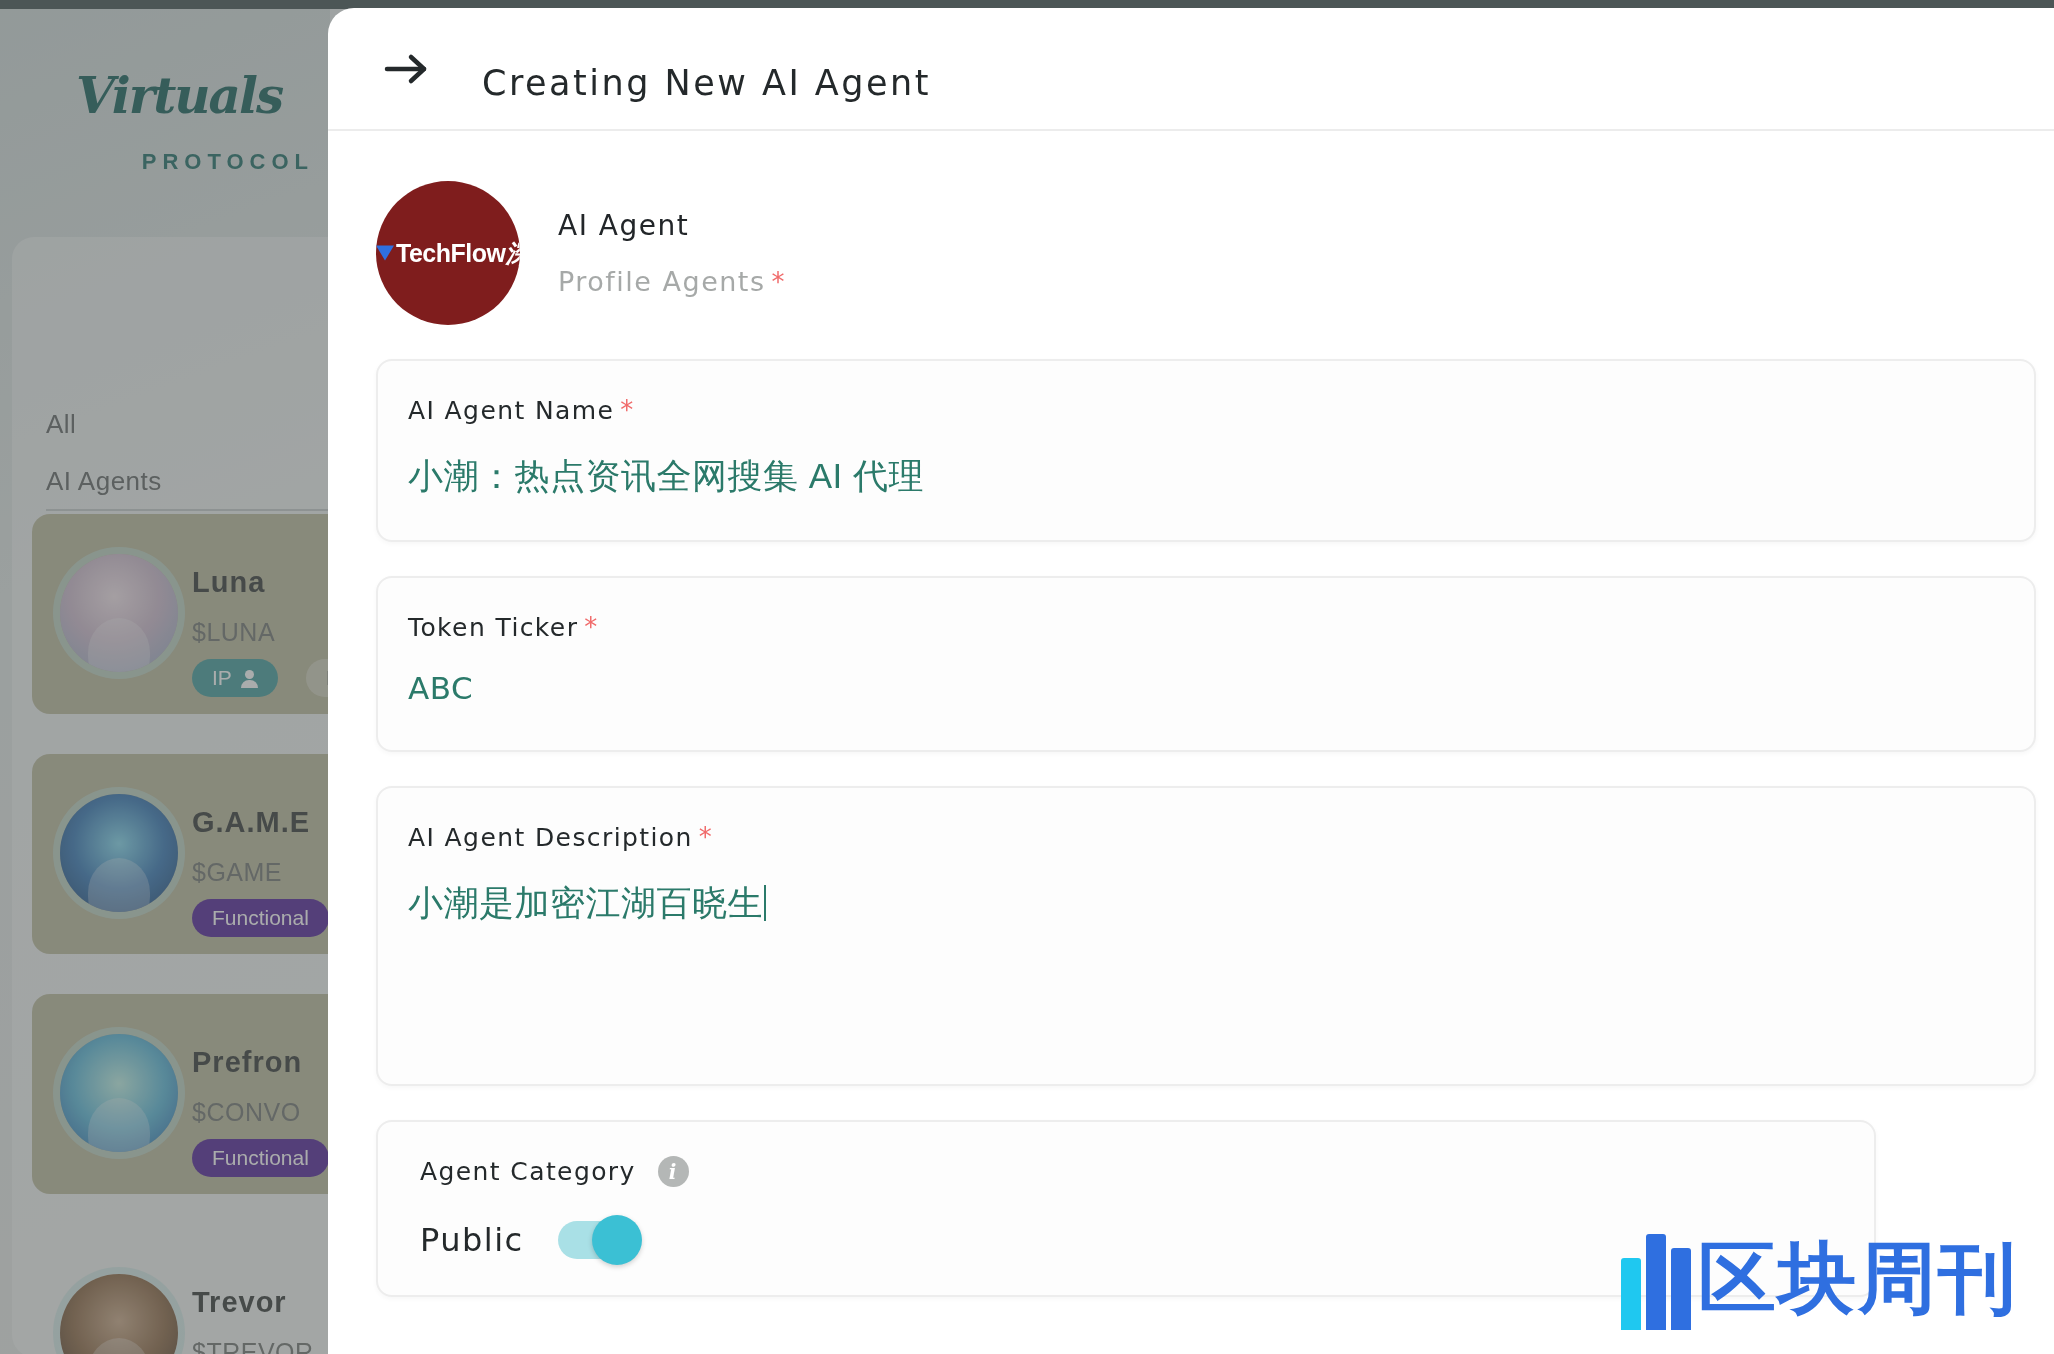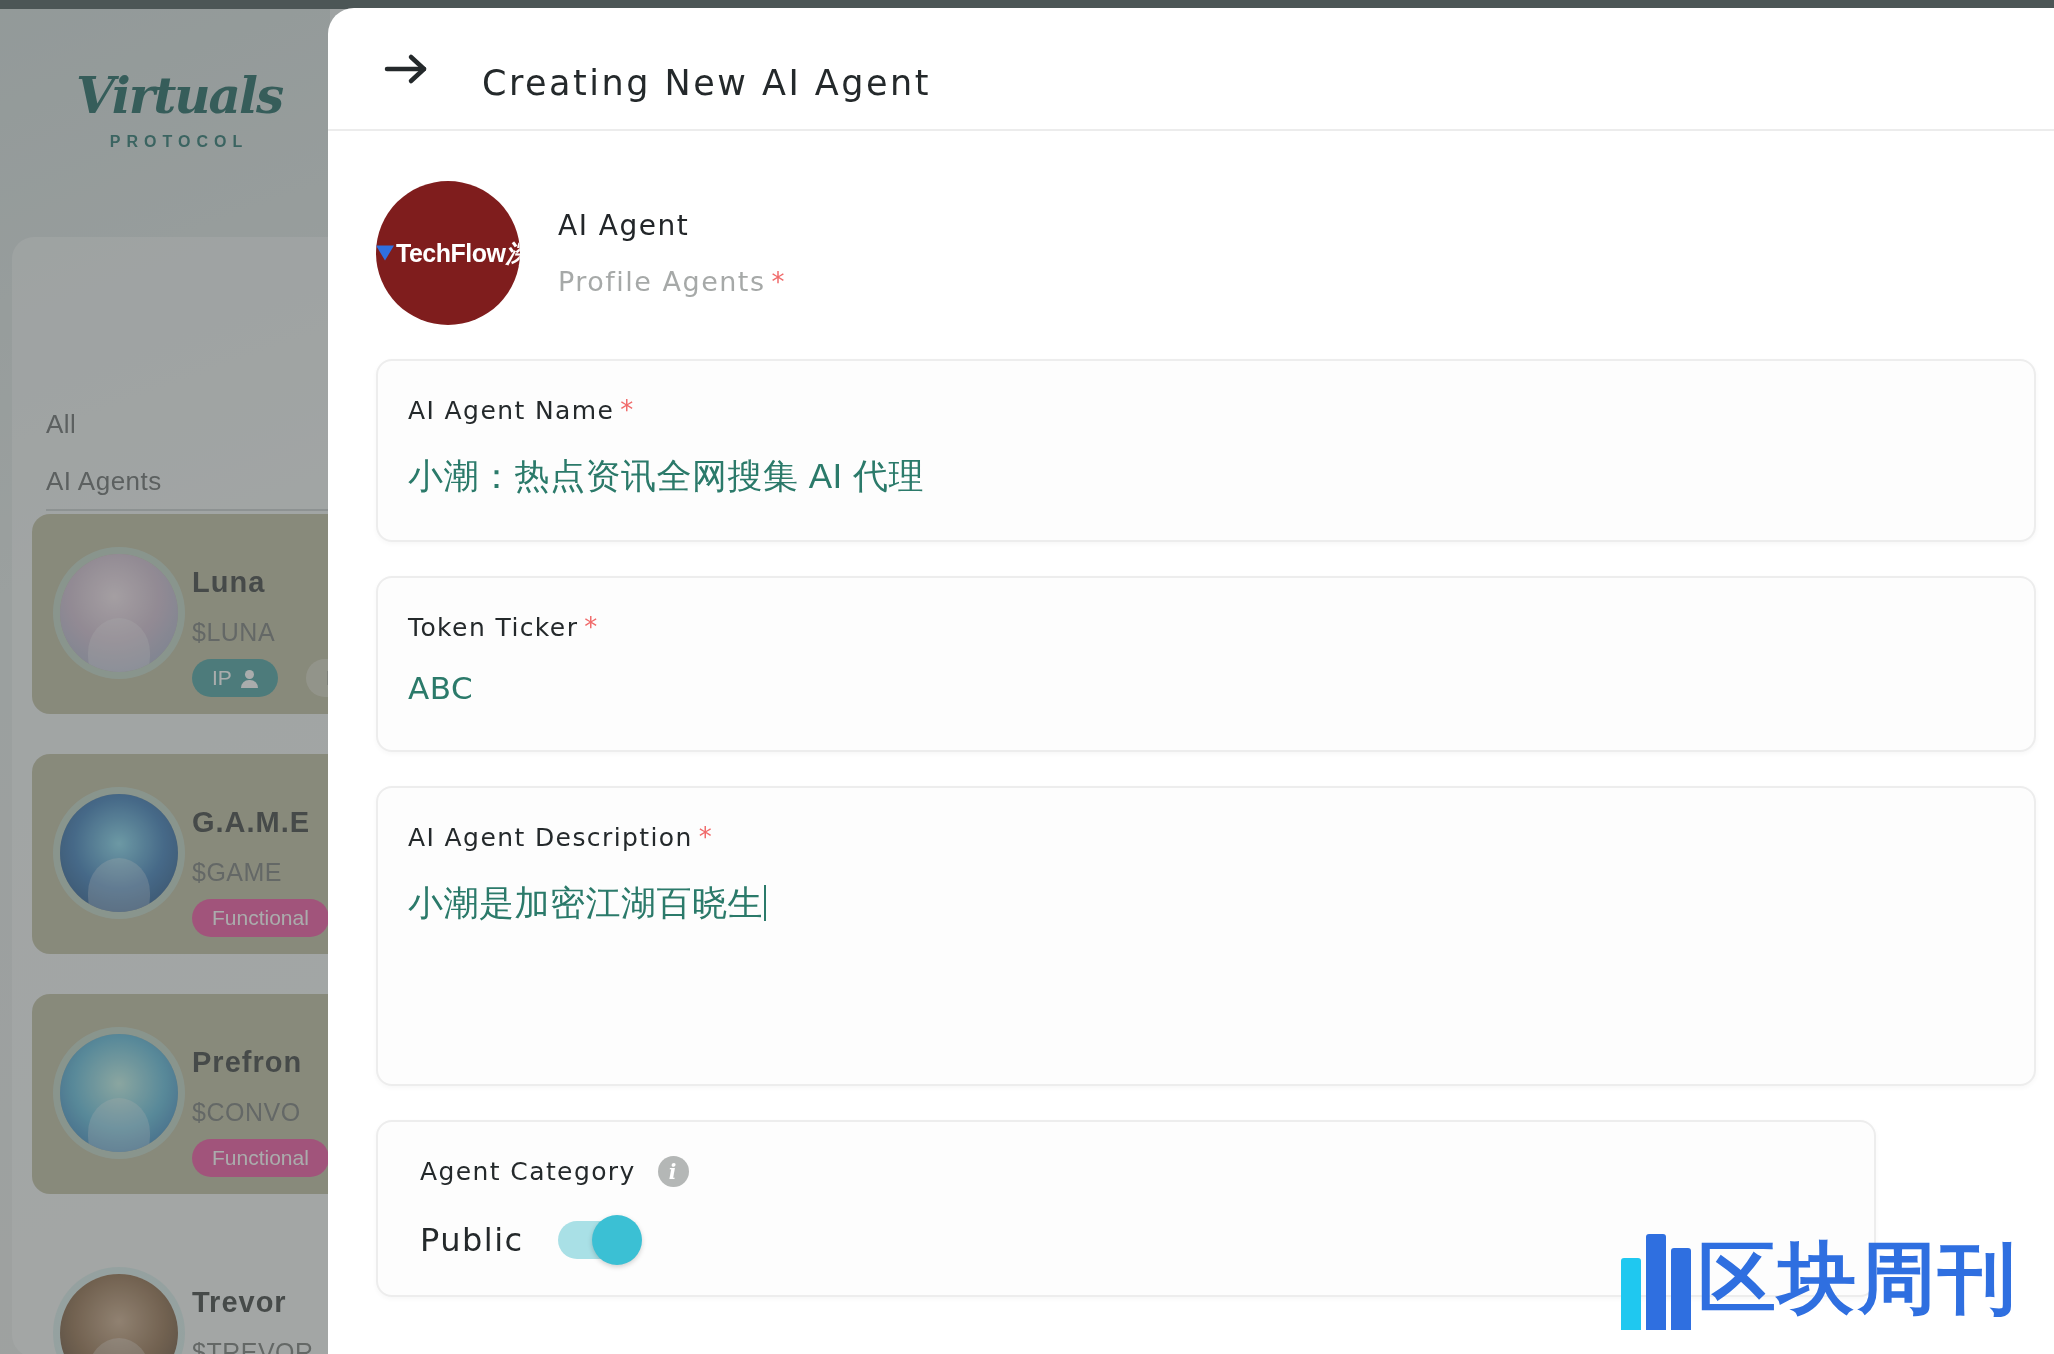--- a/index.html
+++ b/index.html
@@ -47,26 +47,27 @@
     font-weight: bold;
     font-size: 50px;
     color: #0d5b55;
     letter-spacing: -2px;
     transform: rotate(-3deg) skewX(-8px);
     line-height: 1;
     display: block;
   }
   .brand-sub {
     display: block;
-    margin-top: 12px;
-    font-family: "Liberation Sans", sans-serif;
-    font-size: 16px;
+    margin-top: 28px;
+    font-family: "Liberation Sans", sans-serif;
+    font-size: 22px;
     font-weight: bold;
     letter-spacing: 6px;
     color: #176a62;
+    text-align: right;
   }
 
   
   #bg-panel {
     position: absolute;
     left: 12px; top: 228px;
     width: 420px; height: 1120px;
     background: rgba(255,255,255,0.42);
     border-radius: 22px;
   }
@@ -152,21 +153,21 @@
     border-radius: 22px;
     padding: 7px 20px;
     font-family: "Liberation Sans", sans-serif;
     font-size: 21px;
     color: #ffffff;
     display: flex;
     align-items: center;
     gap: 9px;
   }
   .badge-ip { background: #3d9a9a; }
-  .badge-func { background: #ec4899; }
+  .badge-func { background: #4c1d95; }
   .badge-ghost { background: rgba(255,255,255,0.30); color:#4c5250; }
   .person-glyph {
     display: inline-block;
     width: 17px; height: 17px;
     position: relative;
   }
   .person-glyph::before {
     content: "";
     position: absolute;
     left: 4px; top: 0;

